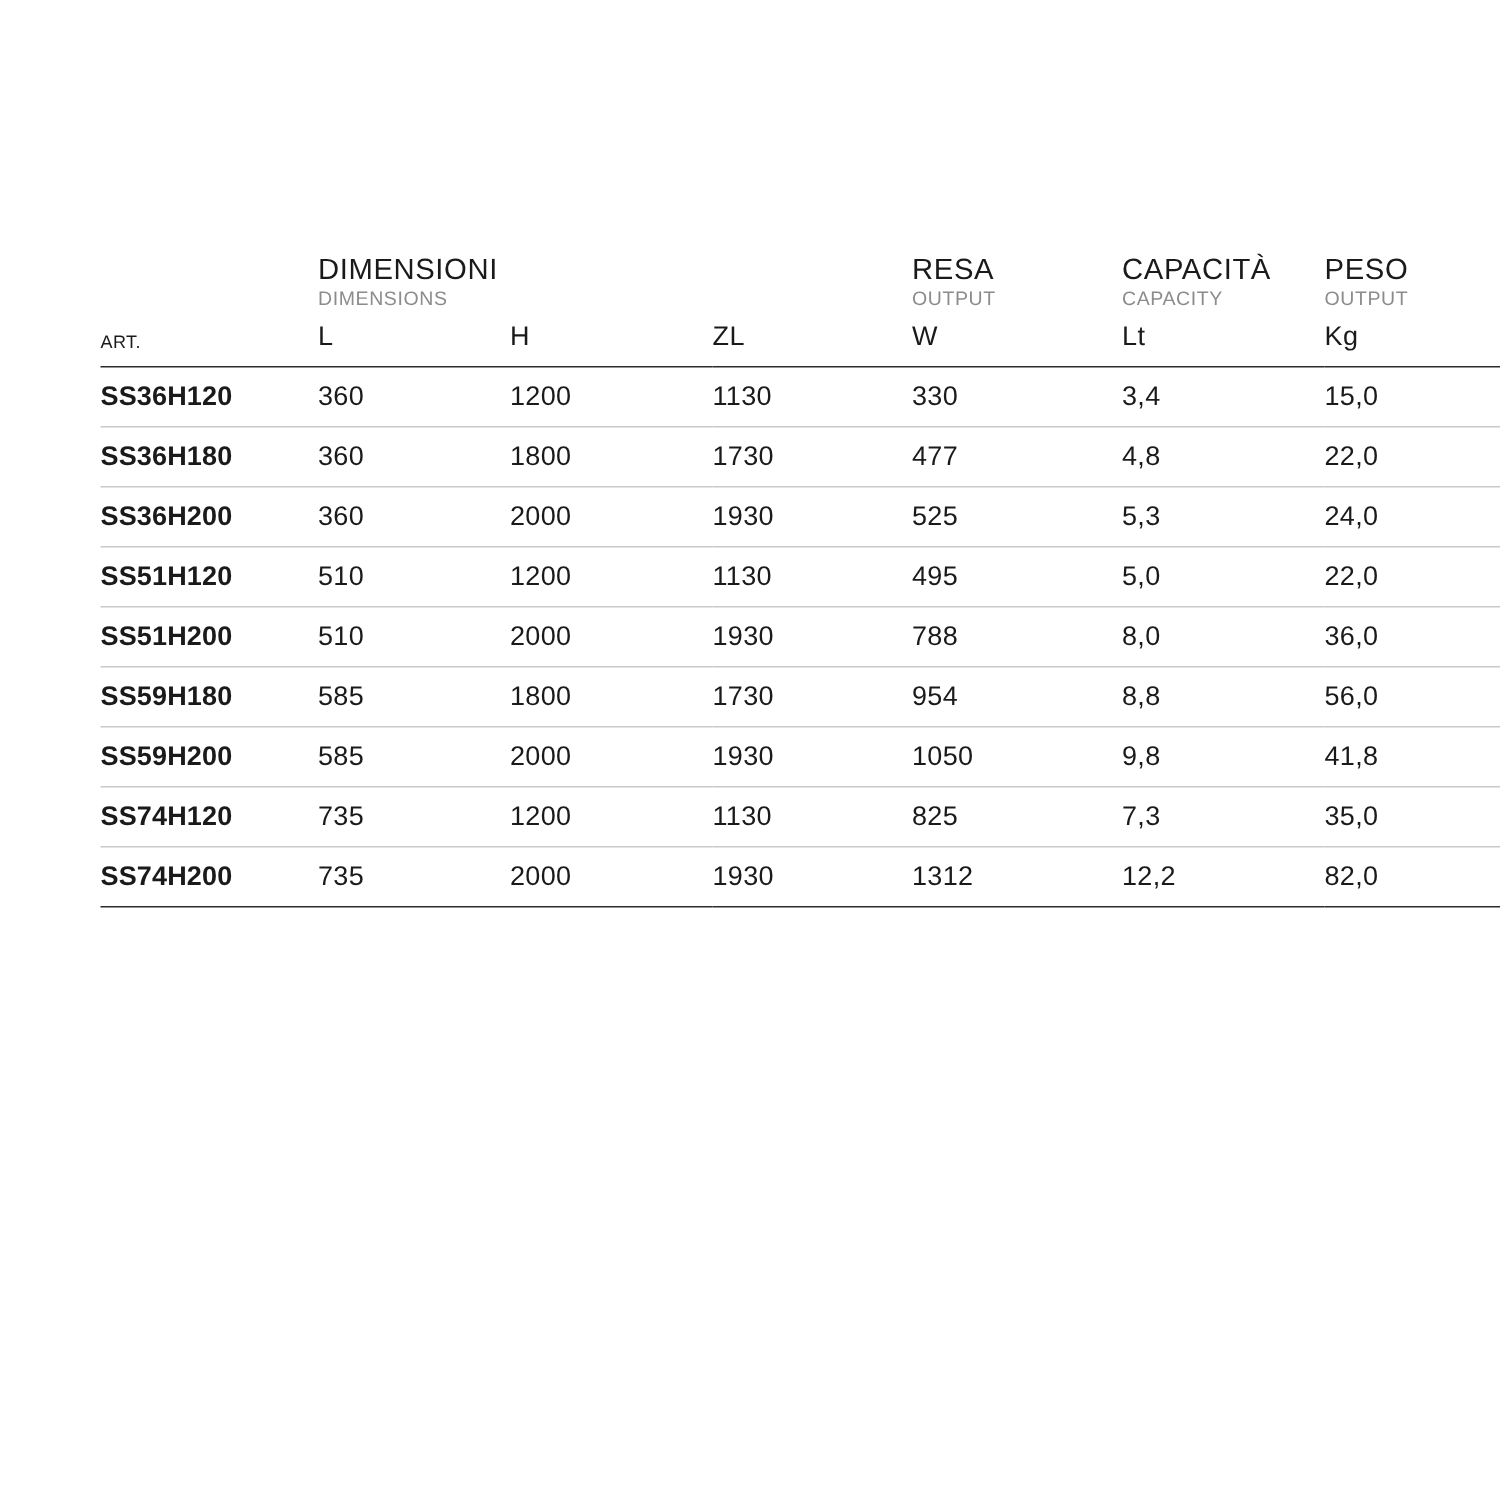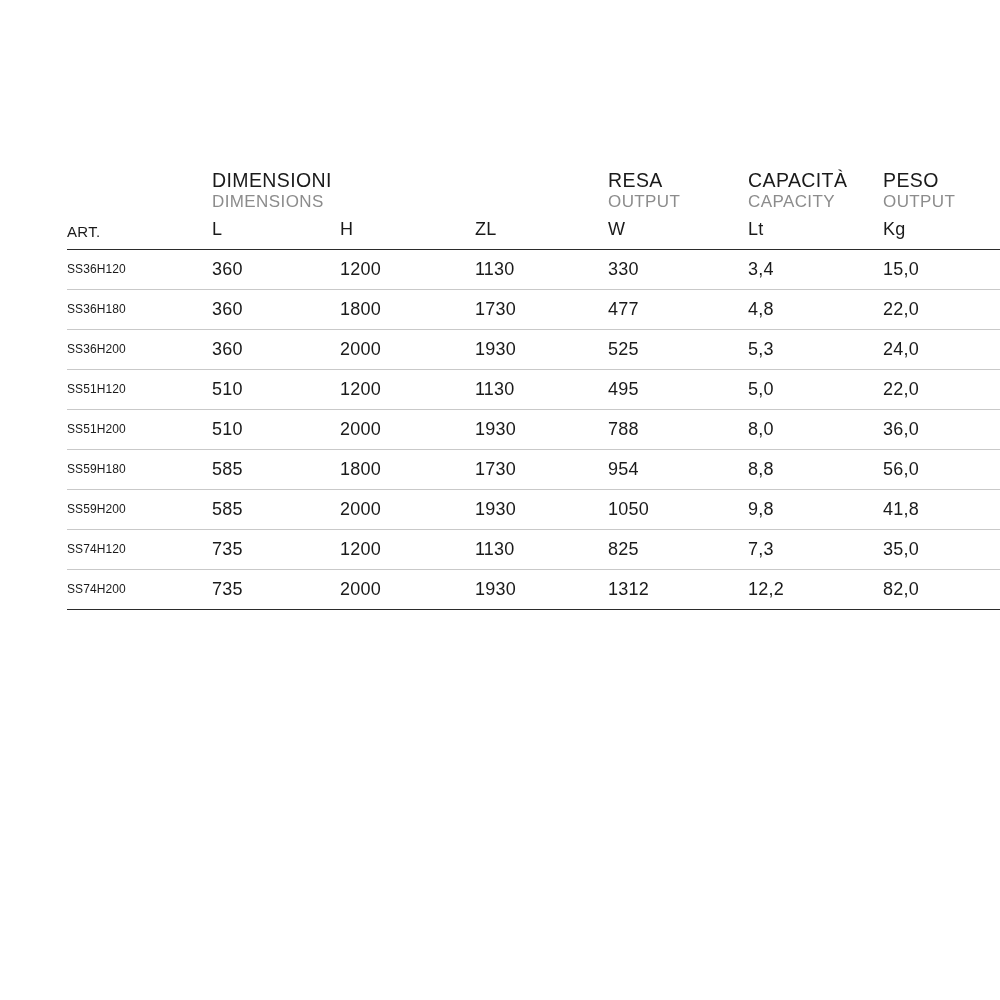--- a/index.html
+++ b/index.html
@@ -52,51 +52,51 @@
   .grp {
     line-height: 1.12;
   }
   .grp .it {
     font-size: 19.5px;
     letter-spacing: 0.4px;
     color: #1a1a1a;
     white-space: nowrap;
   }
   .grp .en {
-    font-size: 17px;
+    font-size: 13px;
     letter-spacing: 0.4px;
     color: #8c8c8c;
     white-space: nowrap;
   }
 
   
   tr.subhead-row td {
     border-bottom: 1.6px solid #2b2b2b;
     padding: 4px 0 9px 0;
     font-size: 18px;
     letter-spacing: 0.3px;
     vertical-align: bottom;
     color: #1a1a1a;
   }
   tr.subhead-row td.art-cell {
-    font-size: 15px;
+    font-size: 12px;
   }
 
   
   tr.data-row td {
     border-bottom: 1px solid #c9c9c9;
     padding: 9px 0 9px 0;
     font-size: 18px;
     color: #1a1a1a;
     letter-spacing: 0.2px;
     white-space: nowrap;
   }
   tr.data-row td.art-cell {
-    font-weight: normal;
-    font-size: 12px;
+    font-weight: bold;
+    font-size: 18px;
     letter-spacing: 0.1px;
   }
   tr.data-row:last-child td {
     border-bottom: 1.6px solid #2b2b2b;
   }
 </style>
 </head>
 <body>
 
 <div class="spec-sheet">

